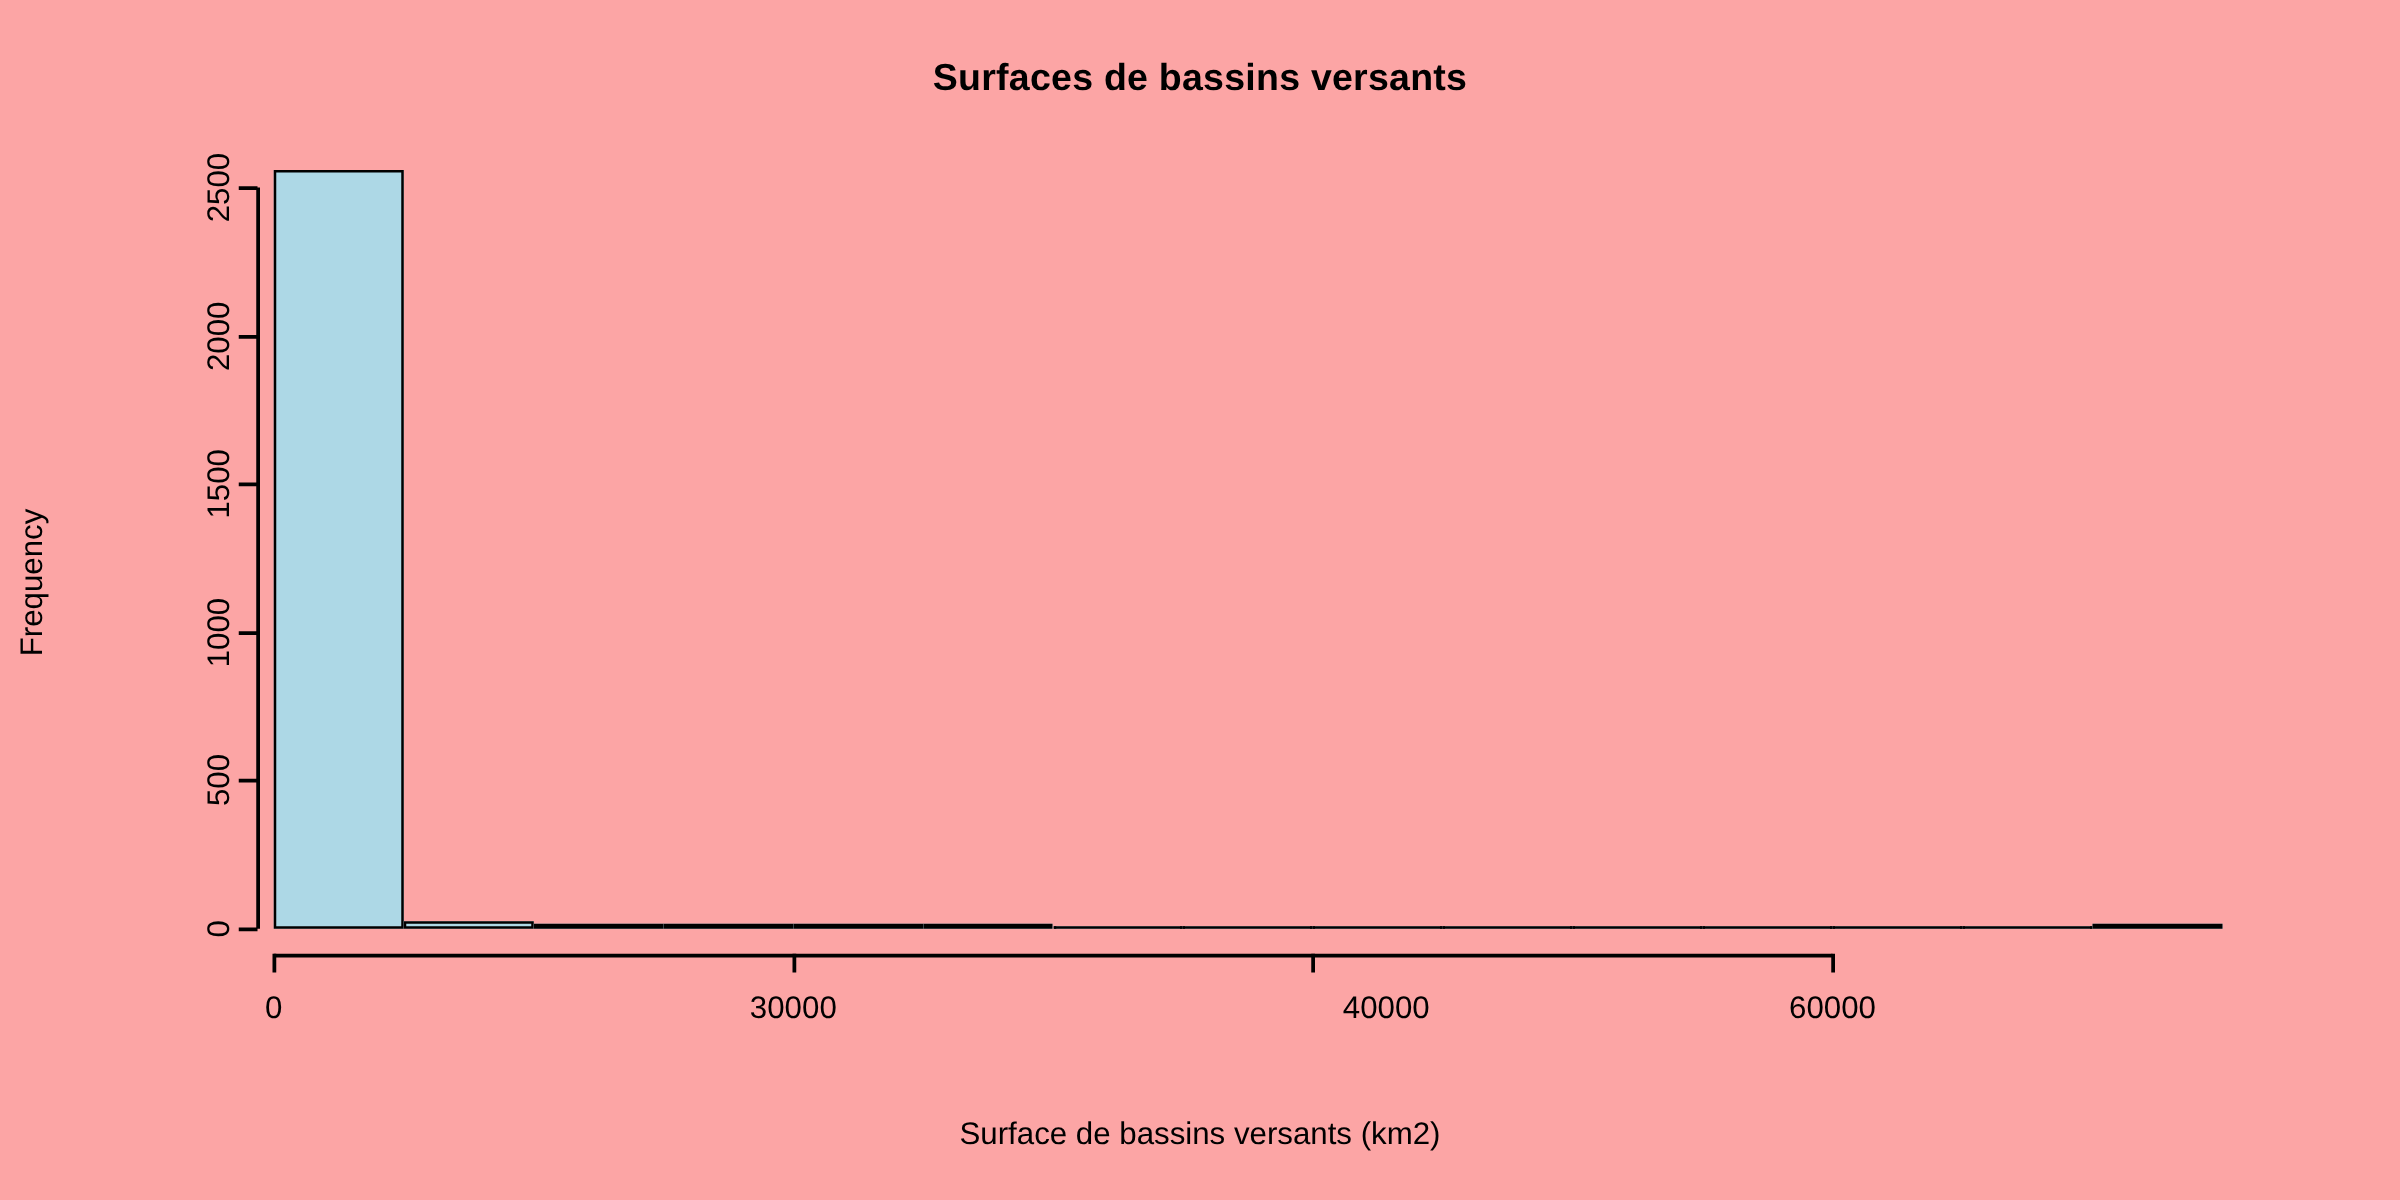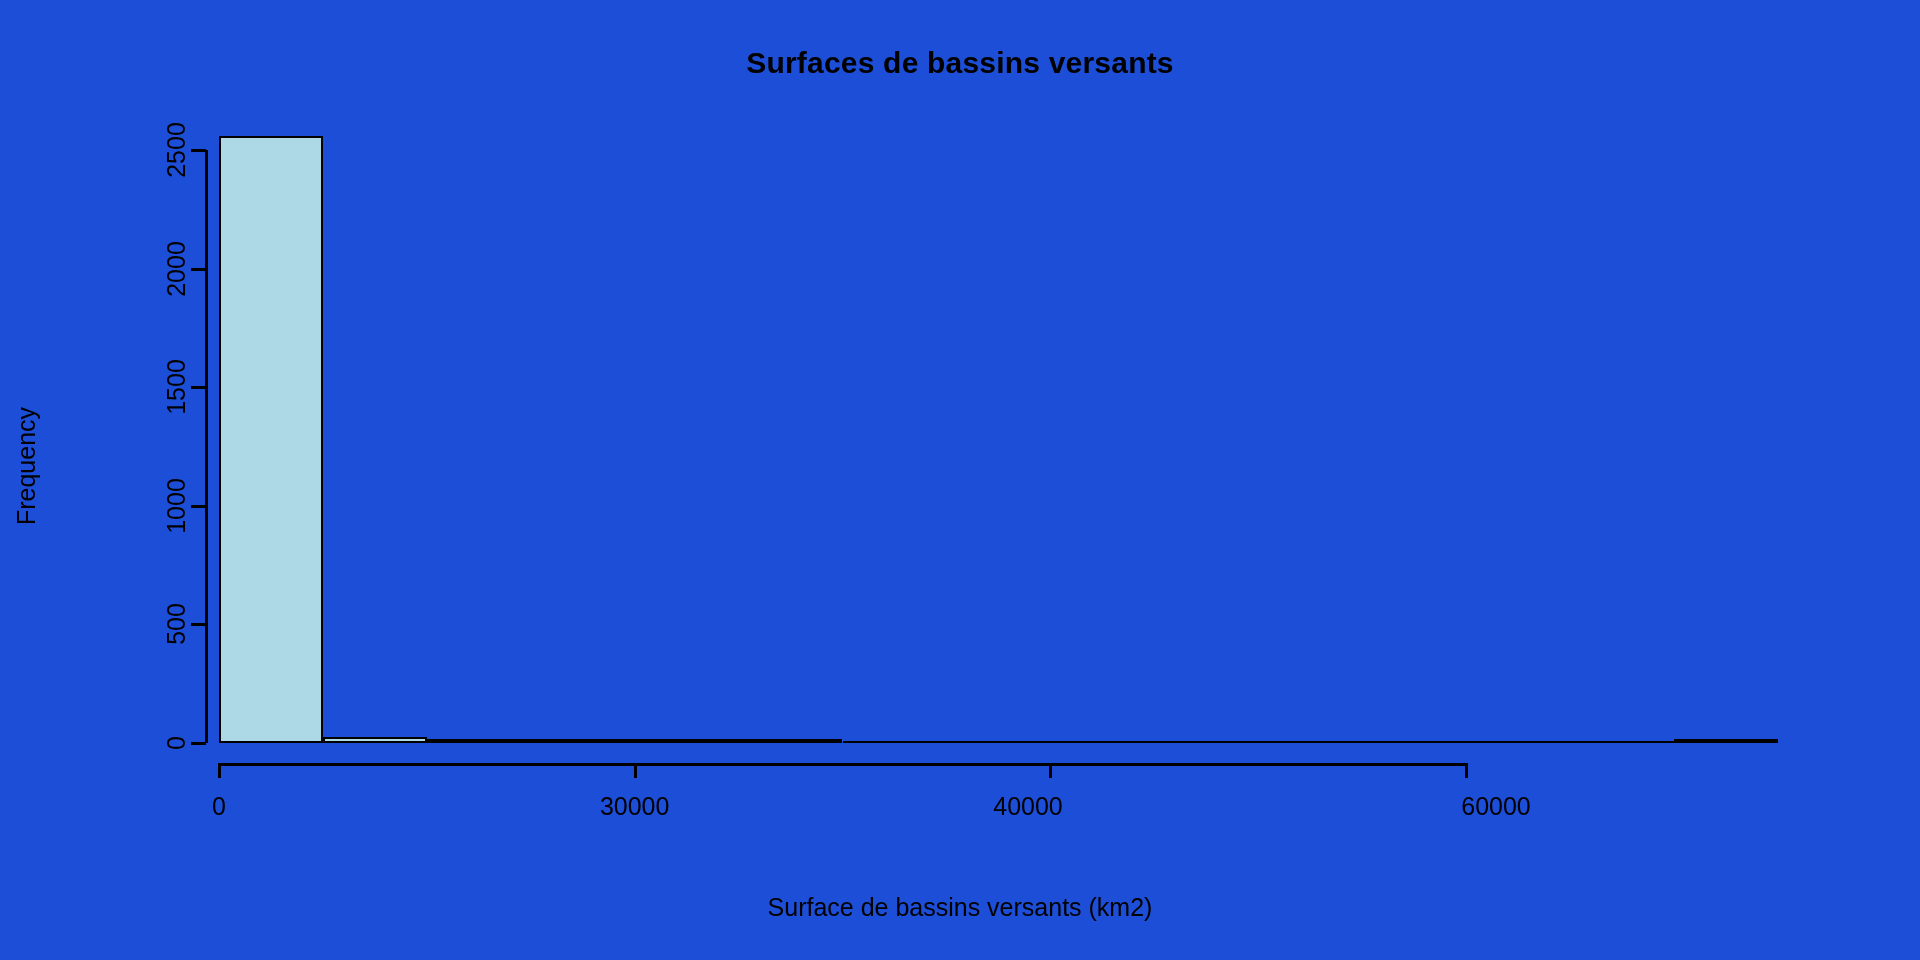--- a/index.html
+++ b/index.html
@@ -9,21 +9,21 @@
     overflow: hidden;
   }
   body {
     font-family: "Liberation Sans", sans-serif;
     color: #000000;
   }
   #plot-root {
     position: relative;
     width: 1920px;
     height: 960px;
-    background: #1d4ed8;
+    background: #fca5a5;
   }
 
   
   #chart-title {
     position: absolute;
     left: 0; top: 48px;
     width: 1920px;
     text-align: center;
     font-size: 30px;
     font-weight: bold;
@@ -163,23 +163,23 @@
     </div>
 
   <div id="xaxis-line"></div>
 
   <div id="xticks-layer">
       <div class="xtick" style="left: 218px;"></div>
       <div class="xtick-label" style="left: 219px;">0</div>
       <div class="xtick" style="left: 633.667px;"></div>
       <div class="xtick-label" style="left: 634.667px;">30000</div>
       <div class="xtick" style="left: 1049.33px;"></div>
-      <div class="xtick-label" style="left: 1028px;">40000</div>
+      <div class="xtick-label" style="left: 1109px;">40000</div>
       <div class="xtick" style="left: 1465px;"></div>
-      <div class="xtick-label" style="left: 1466px; margin-left: 30px;">60000</div>
+      <div class="xtick-label" style="left: 1466px;">60000</div>
     </div>
 
   <div id="plot-area">
     <div id="bars">
         <div class="bar" style="left: 0px; width: 103.917px; height: 607.232px;"></div>
         <div class="bar" style="left: 103.917px; width: 103.917px; height: 6.1672px;"></div>
         <div class="bar" style="left: 207.833px; width: 103.917px; height: 1.8976px;"></div>
         <div class="bar" style="left: 311.75px; width: 103.917px; height: 0.4744px;"></div>
         <div class="bar" style="left: 415.667px; width: 103.917px; height: 0.2372px;"></div>
         <div class="bar" style="left: 519.583px; width: 103.917px; height: 1.186px;"></div>

